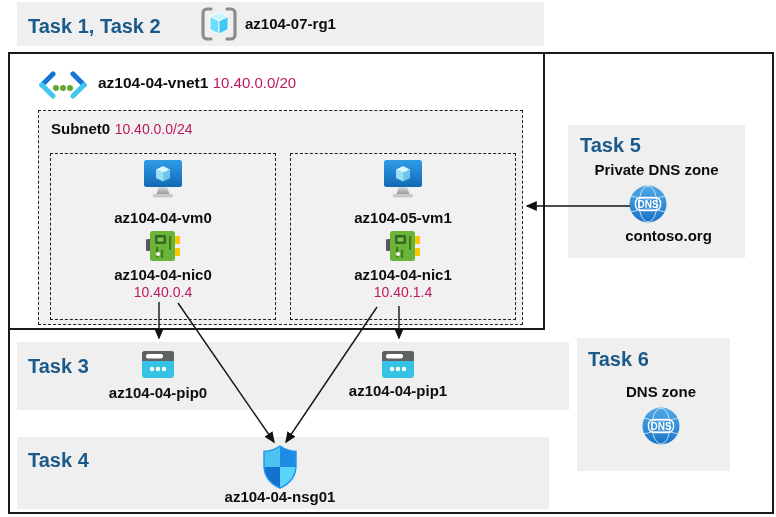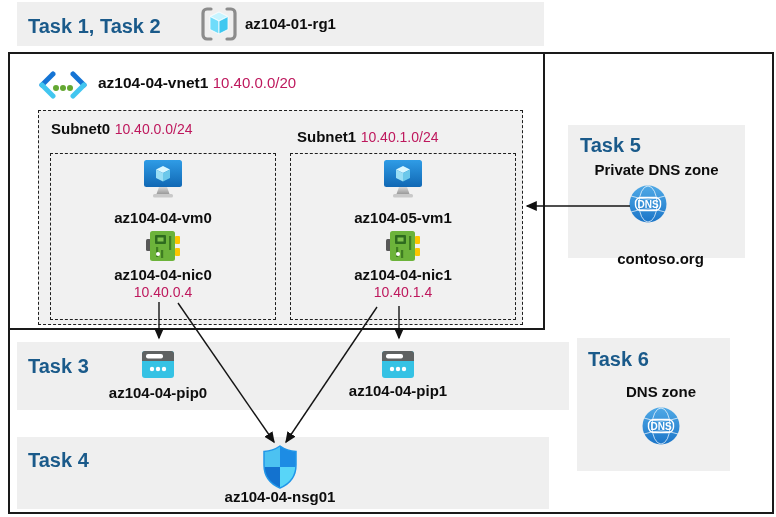--- a/index.html
+++ b/index.html
@@ -29,21 +29,21 @@
     <div class="abs task-label" style="left:11px;top:13px;">Task 1, Task 2</div>
     <span class="abs" style="left:183px;top:5px;">
       <svg width="38" height="34" viewBox="0 0 38 34">
         <path d="M11,2 H7 a4,4 0 0 0 -4,4 V28 a4,4 0 0 0 4,4 H11" fill="none" stroke="#8c8c8c" stroke-width="3.2" stroke-linecap="round"></path>
         <path d="M27,2 H31 a4,4 0 0 1 4,4 V28 a4,4 0 0 1 -4,4 H27" fill="none" stroke="#8c8c8c" stroke-width="3.2" stroke-linecap="round"></path>
         <polygon points="19,5 28,9.5 19,14 10,9.5" fill="#c7f4ff" stroke="#fff" stroke-width="0.8"></polygon>
         <polygon points="10,9.5 19,14 19,27 10,22.5" fill="#6fdcfa" stroke="#fff" stroke-width="0.8"></polygon>
         <polygon points="28,9.5 19,14 19,27 28,22.5" fill="#3fc8f0" stroke="#fff" stroke-width="0.8"></polygon>
       </svg>
     </span>
-    <div class="abs res-name" style="left:228px;top:13px;">az104-01-rg1</div>
+    <div class="abs res-name" style="left:228px;top:13px;">az104-07-rg1</div>
   </div>
 
   <div class="abs vnet-box" style="left:8px;top:52px;width:533px;height:274px;">
     <span class="abs" style="left:28px;top:17px;">
       <svg width="50" height="28" viewBox="0 0 50 28">
         <path d="M15,3 L4,14" stroke="#1574d4" stroke-width="5" stroke-linecap="round"></path>
         <path d="M4,14 L15,25" stroke="#42c6f0" stroke-width="5" stroke-linecap="round"></path>
         <path d="M35,3 L46,14" stroke="#1574d4" stroke-width="5" stroke-linecap="round"></path>
         <path d="M46,14 L35,25" stroke="#42c6f0" stroke-width="5" stroke-linecap="round"></path>
         <circle cx="18" cy="17" r="3" fill="#64a832"></circle>
@@ -95,24 +95,20 @@
             <rect x="15" y="20" width="2.2" height="8" fill="#3f7d22"></rect>
             <circle cx="12" cy="24" r="2" fill="#fff"></circle>
             <rect x="29" y="6" width="5" height="8" rx="1" fill="#fdc500"></rect>
             <rect x="29" y="18" width="5" height="8" rx="1" fill="#fdc500"></rect>
           </svg>
         </span>
         <div class="res-name" style="margin-top:4px;">az104-04-nic0</div>
         <div class="muted" style="margin-top:1px;">10.40.0.4</div>
       </div>
 
-      <div class="abs" style="left:258px;top:17px;">
-        <span class="res-name">Subnet1</span>
-        <span class="muted">10.40.1.0/24</span>
-      </div>
       <div class="abs dashed icon-stack" style="left:251px;top:42px;width:224px;height:165px;">
         <span style="margin-top:5px;">
           <svg width="40" height="44" viewBox="0 0 40 44">
             <rect x="1" y="1" width="38" height="27" rx="2.5" fill="url(#vmg0)"></rect>
             <polygon points="20,7 27,10.5 20,14 13,10.5" fill="#d9f7ff"></polygon>
             <polygon points="13,10.5 20,14 20,22.5 13,19" fill="#9adef5"></polygon>
             <polygon points="27,10.5 20,14 20,22.5 27,19" fill="#6cc8ea"></polygon>
             <polygon points="16,28 24,28 26.5,35 13.5,35" fill="url(#stg0)"></polygon>
             <rect x="10" y="35" width="20" height="3.5" rx="1.5" fill="#c9c9c9"></rect>
           </svg>
@@ -150,21 +146,21 @@
           </linearGradient>
         </defs>
         <circle cx="19" cy="19" r="18.5" fill="url(#dnsg)"></circle>
         <ellipse cx="19" cy="19" rx="9" ry="18" fill="none" stroke="rgba(255,255,255,0.7)" stroke-width="1"></ellipse>
         <path d="M2,11 Q19,17 36,11" fill="none" stroke="rgba(255,255,255,0.7)" stroke-width="1"></path>
         <path d="M2,27 Q19,21 36,27" fill="none" stroke="rgba(255,255,255,0.7)" stroke-width="1"></path>
         <rect x="6.5" y="12.5" width="25" height="13" rx="5.5" fill="none" stroke="#fff" stroke-width="1.4"></rect>
         <text x="19" y="23.2" font-size="10" font-weight="bold" fill="#fff" text-anchor="middle" font-family="Liberation Sans, sans-serif">DNS</text>
       </svg>
     </span>
-    <div class="abs res-name center-text" style="left:4px;top:102px;width:177px;margin-top:23px;">contoso.org</div>
+    <div class="abs res-name center-text" style="left:12px;top:102px;width:177px;">contoso.org</div>
   </div>
 
   <div class="abs band" style="left:17px;top:342px;width:532px;height:68px;padding-left:20px;">
     <div class="abs task-label" style="left:11px;top:13px;">Task 3</div>
     <span class="abs" style="left:123px;top:4px;">
       <svg width="36" height="36" viewBox="0 0 36 36">
         <rect x="2" y="5" width="32" height="27" rx="3" fill="#35c2e4"></rect>
         <path d="M2,15 V8 a3,3 0 0 1 3,-3 h26 a3,3 0 0 1 3,3 v7 z" fill="#5f6262"></path>
         <rect x="6" y="8" width="17" height="4.5" rx="2" fill="#fff"></rect>
         <circle cx="12" cy="23" r="2.2" fill="#fff"></circle>

